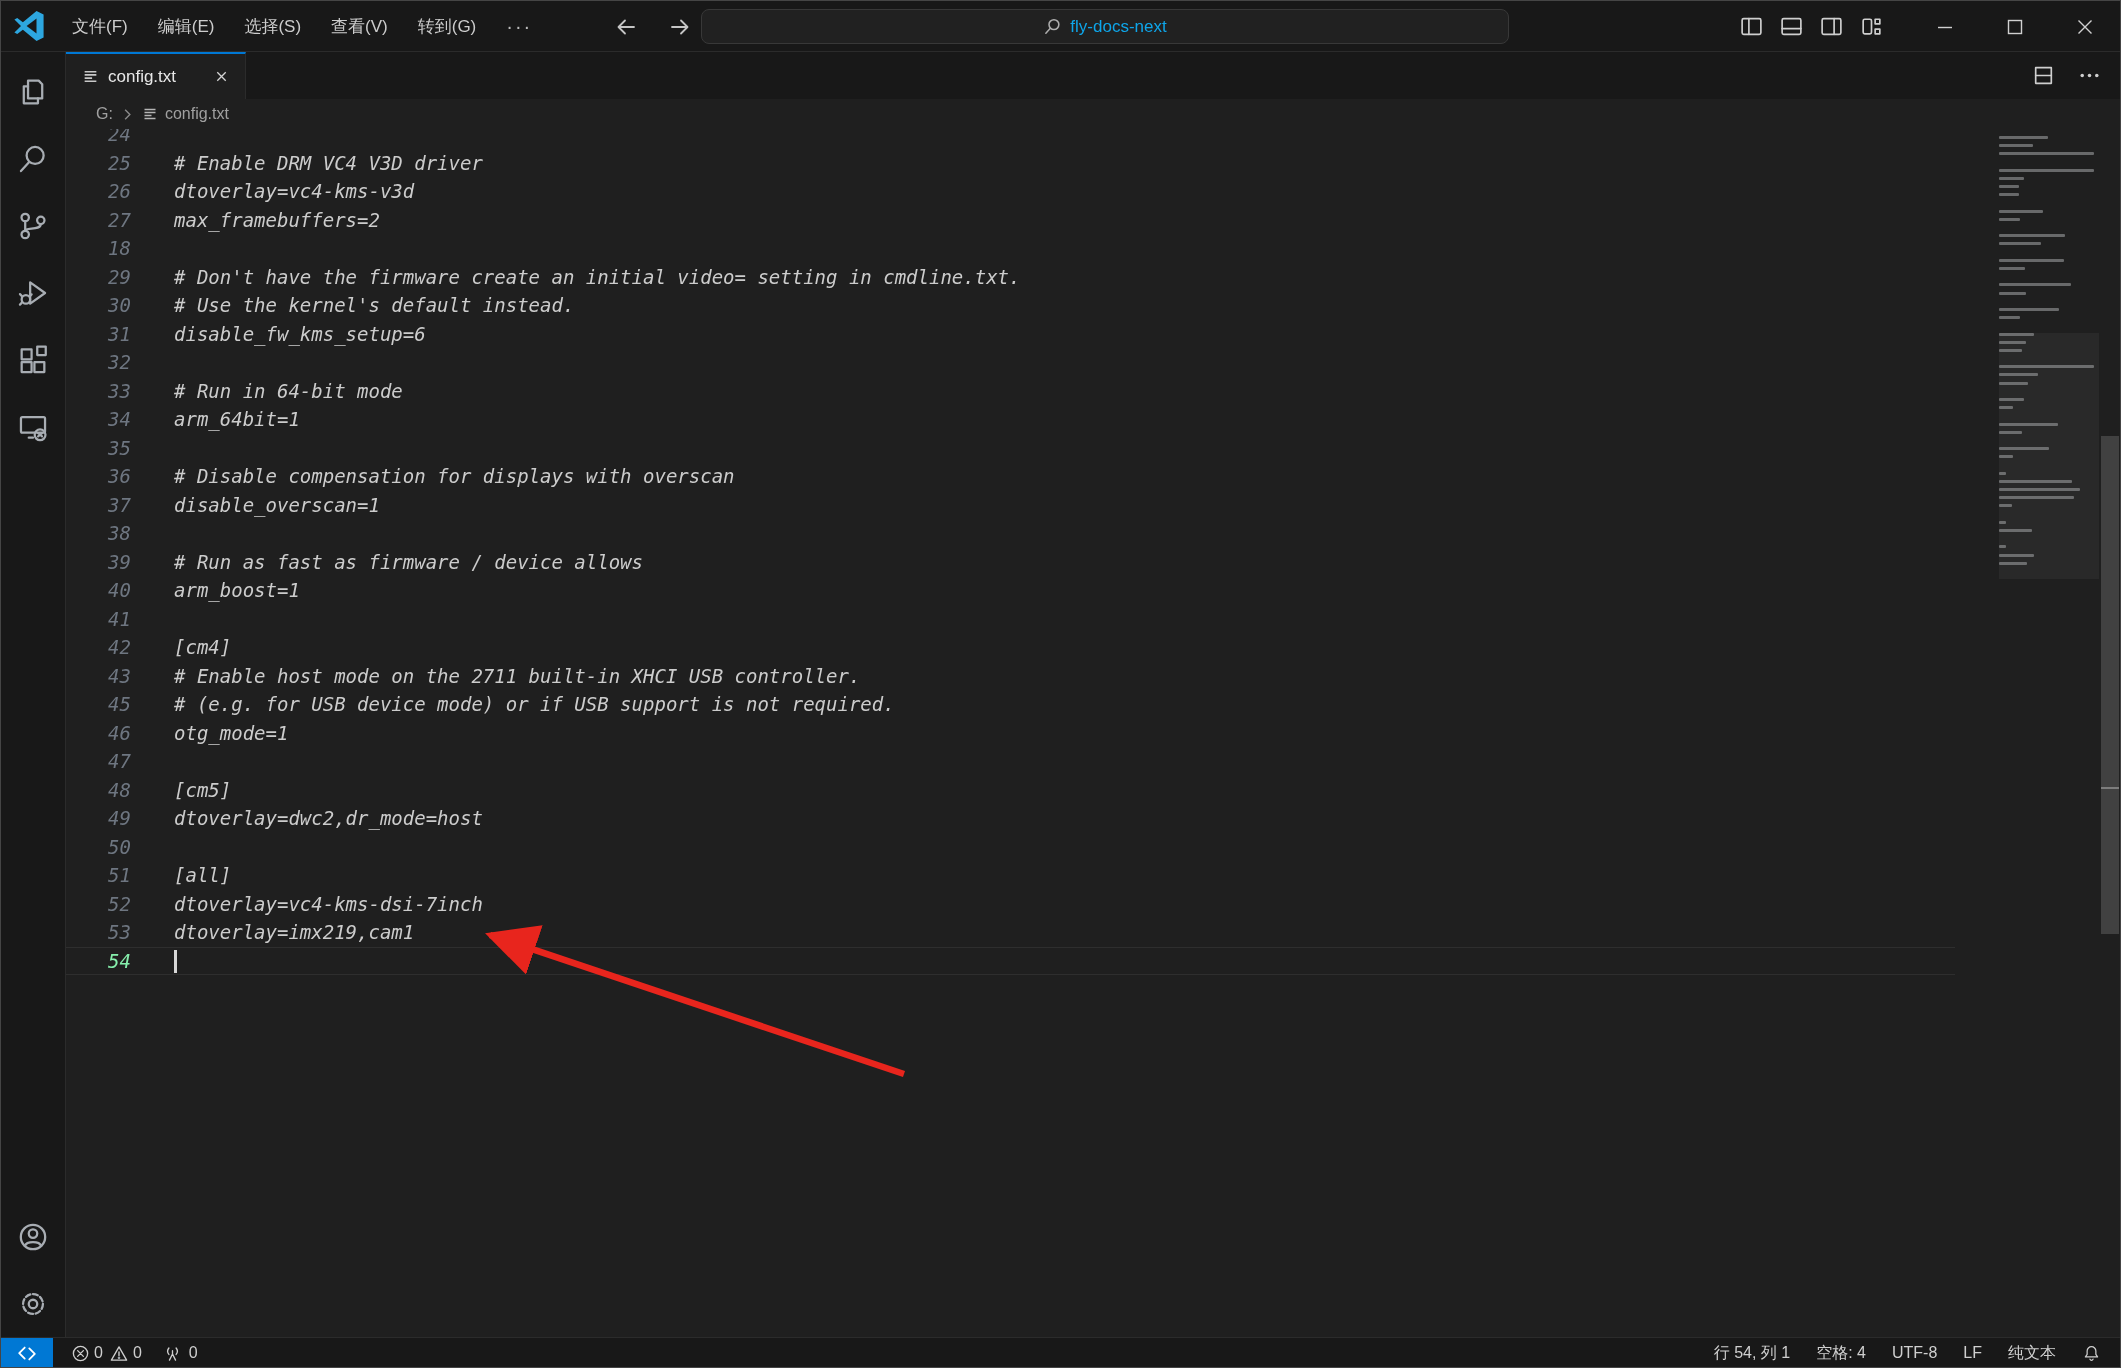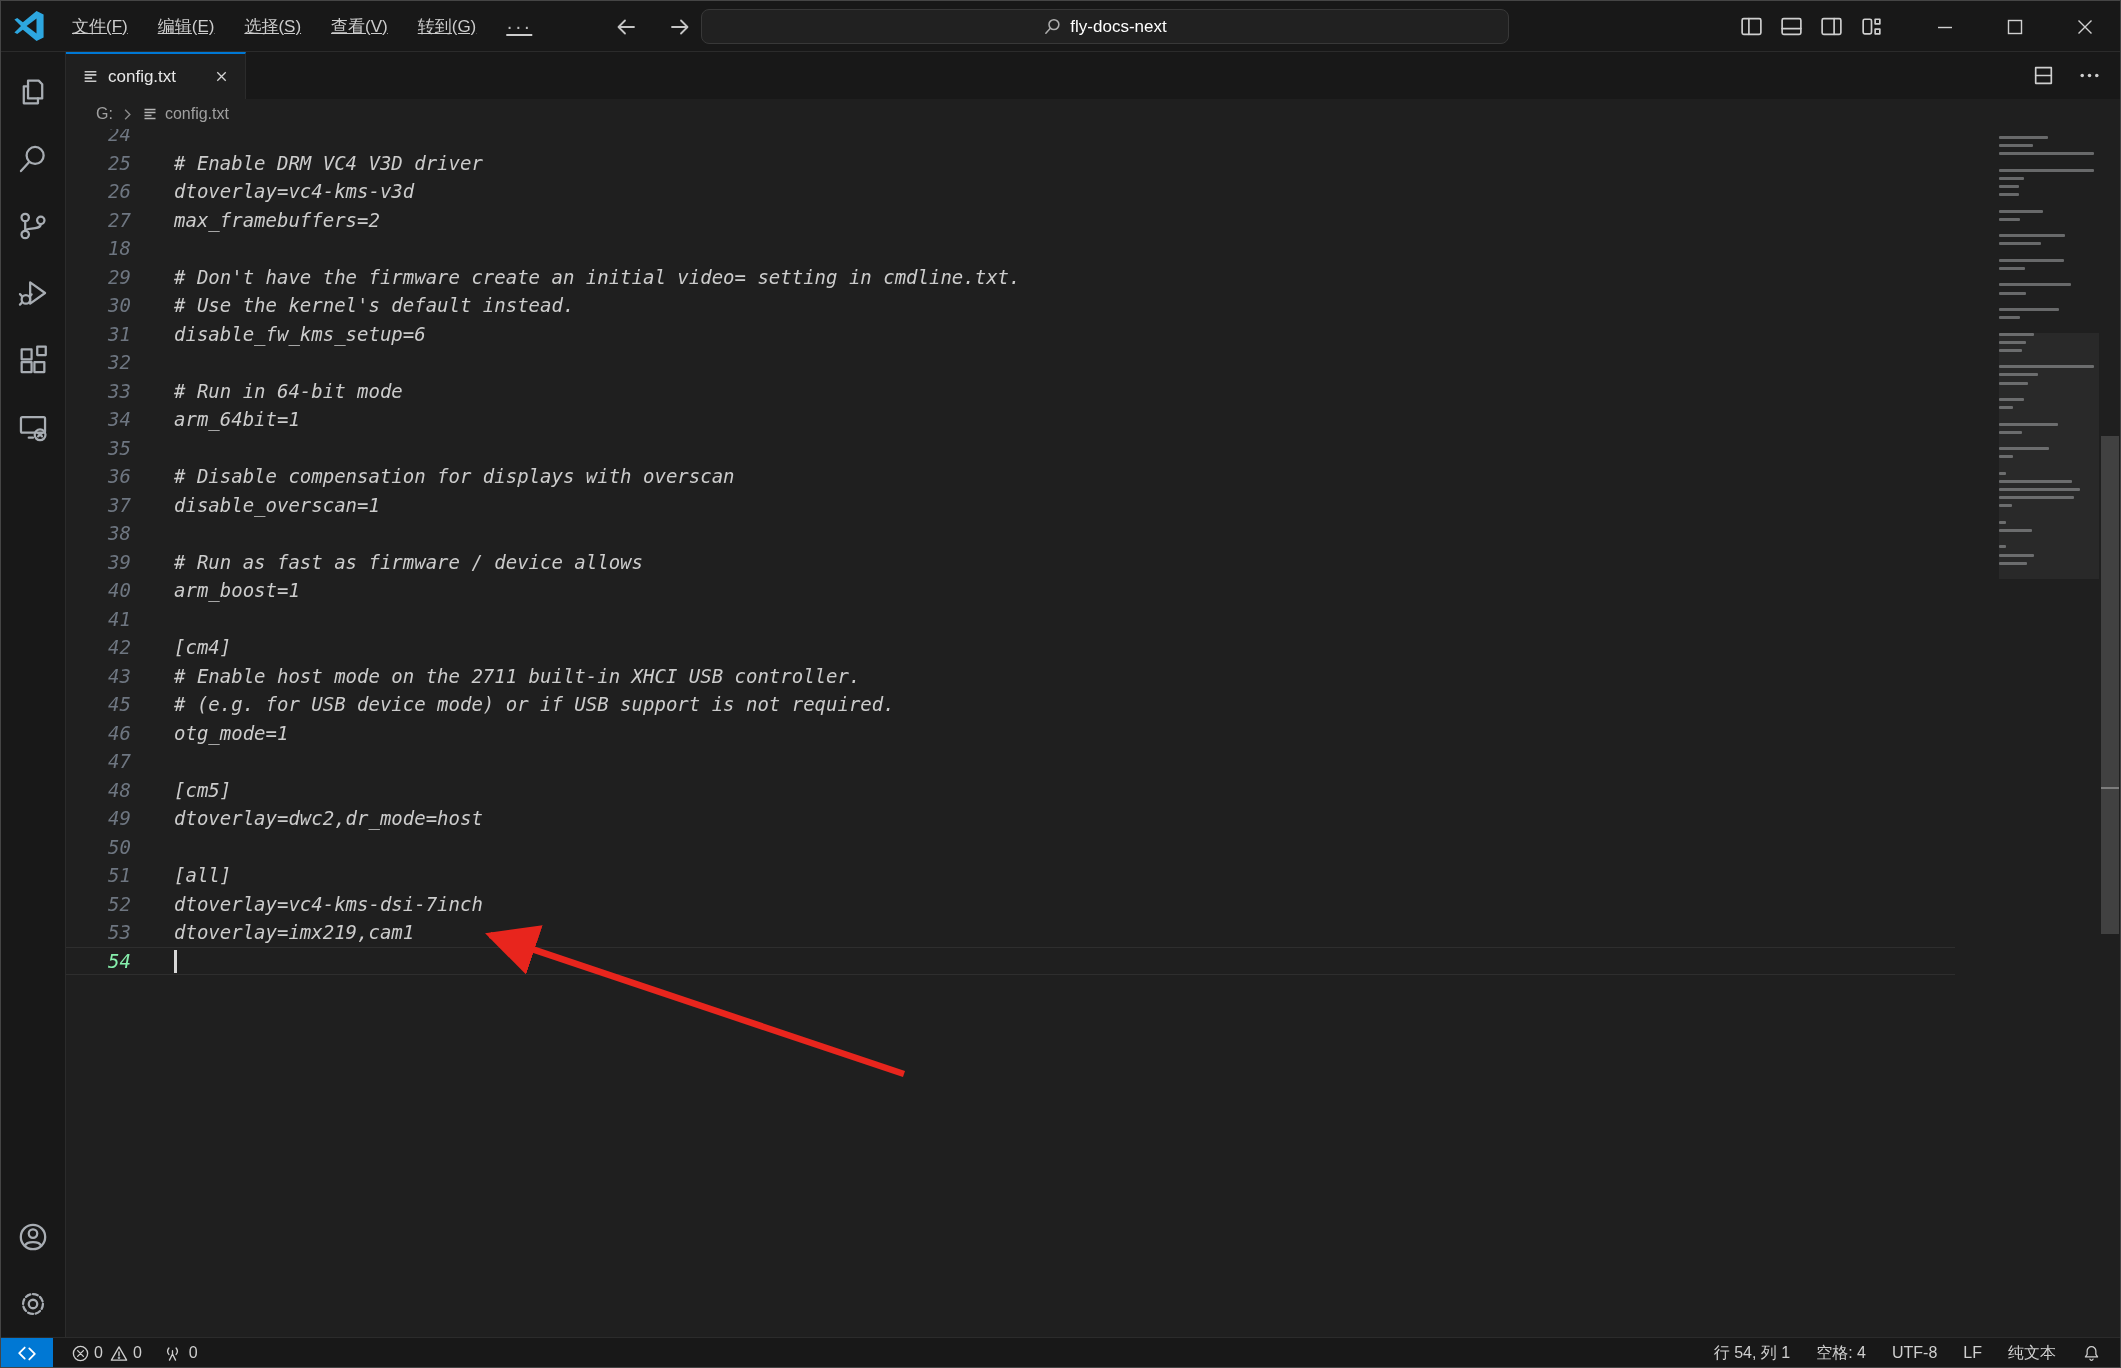--- a/index.html
+++ b/index.html
@@ -9,33 +9,33 @@
   *{margin:0;padding:0;box-sizing:border-box;}
   html,body{background:#000;}
   body{font-family:"Liberation Sans",sans-serif;}
   .window{position:relative;width:2121px;height:1368px;background:var(--bg-editor);
     border:1px solid #454545;overflow:hidden;color:var(--text);}
   svg{display:block;}
   .ic{stroke:#a8adb3;fill:none;stroke-width:1.6;stroke-linecap:round;stroke-linejoin:round;}
 
   
   .titlebar{position:relative;height:51px;background:var(--bg-dark);
-    border-bottom:1px solid var(--border);display:flex;align-items:center;text-decoration:underline;}
+    border-bottom:1px solid var(--border);display:flex;align-items:center;}
   .logo{width:32px;height:32px;margin:0 12px 0 12px;}
   .menus{display:flex;align-items:center;height:100%;}
   .menu-item{padding:0 15px;height:100%;display:flex;align-items:center;
     font-size:17px;color:#cccccc;cursor:default;}
   .menu-item.more{font-size:20px;letter-spacing:2px;color:#bbb;}
   .nav-arrow{position:absolute;top:9px;width:34px;height:34px;display:flex;
     align-items:center;justify-content:center;border-radius:6px;}
   .nav-back{left:608px;} .nav-fwd{left:662px;}
   .command-center{position:absolute;left:700px;top:8px;width:808px;height:35px;
     background:#212121;border:1px solid #383838;border-radius:8px;
     display:flex;align-items:center;justify-content:center;gap:8px;
-    color:#ffffff;font-size:17px;}
+    color:#0ea5e9;font-size:17px;}
   .tb-right{position:absolute;right:0;top:0;height:51px;display:flex;align-items:center;}
   .layout-btns{display:flex;align-items:center;gap:14px;margin-right:26px;}
   .layout-btn{width:26px;height:26px;display:flex;align-items:center;justify-content:center;}
   .win-btn{width:70px;height:51px;display:flex;align-items:center;justify-content:center;}
 
   
   .main{display:flex;height:1285px;}
   .activitybar{width:65px;background:var(--bg-dark);border-right:1px solid var(--border);
     display:flex;flex-direction:column;align-items:center;padding-top:6px;}
   .ab-btn{width:65px;height:67px;display:flex;align-items:center;justify-content:center;}

